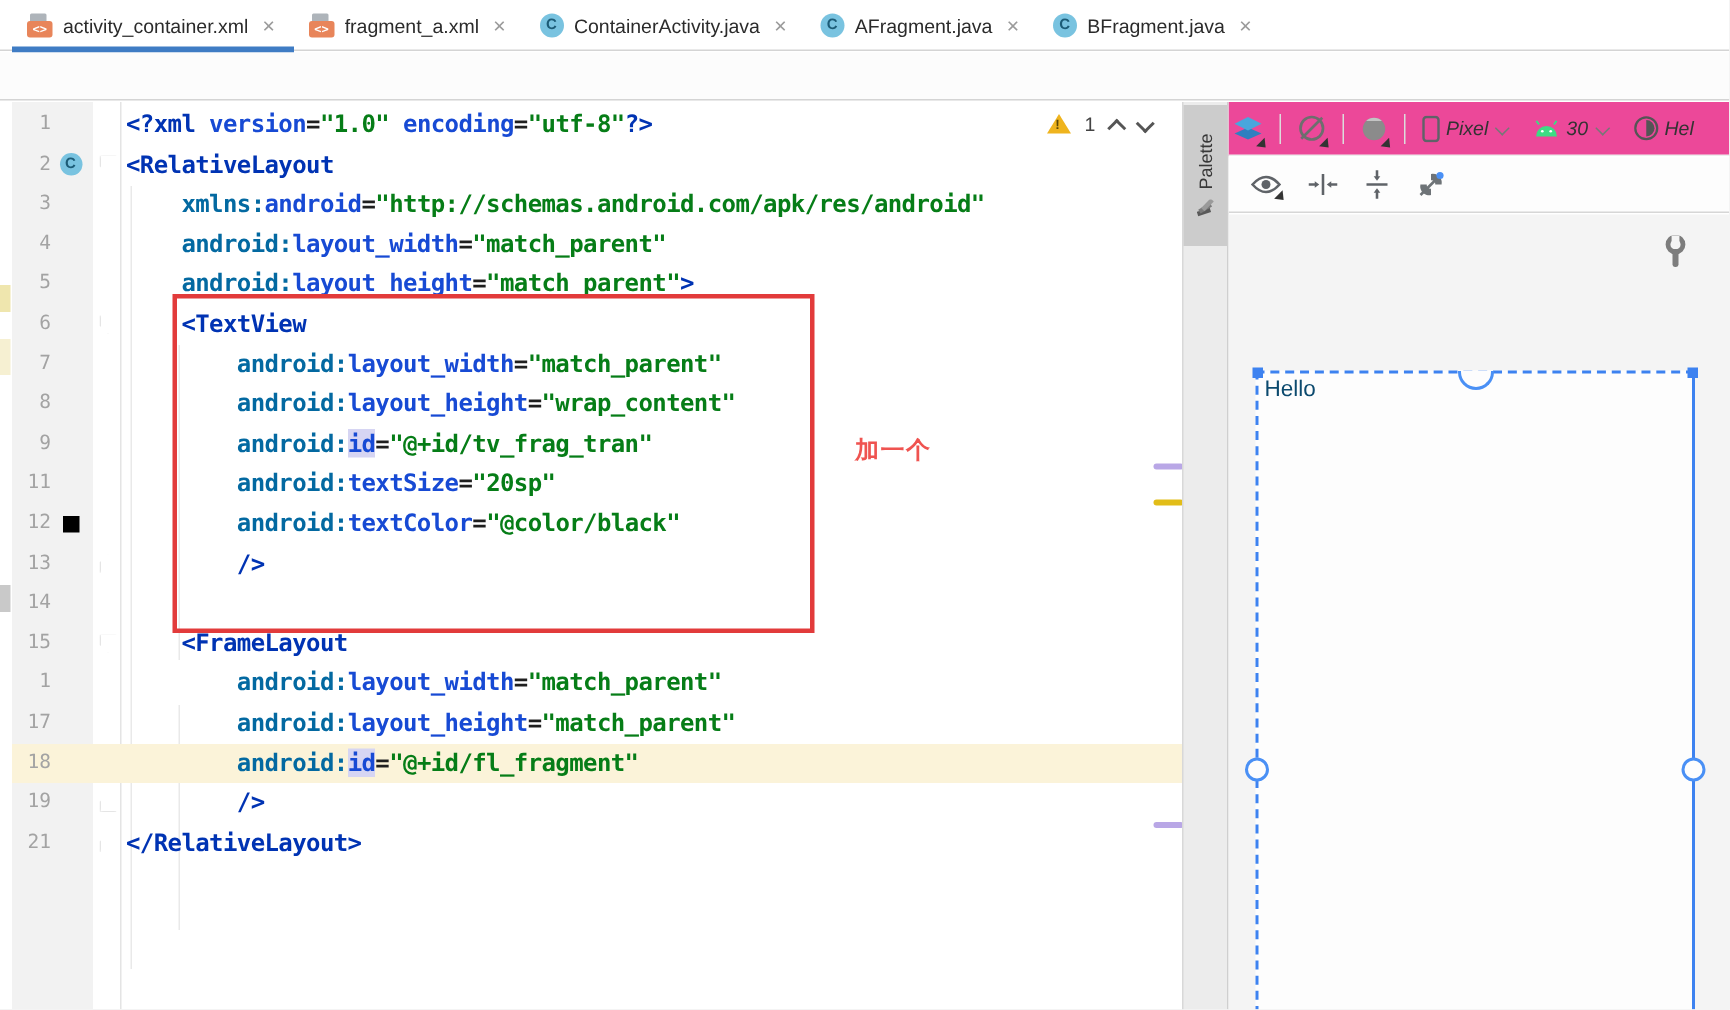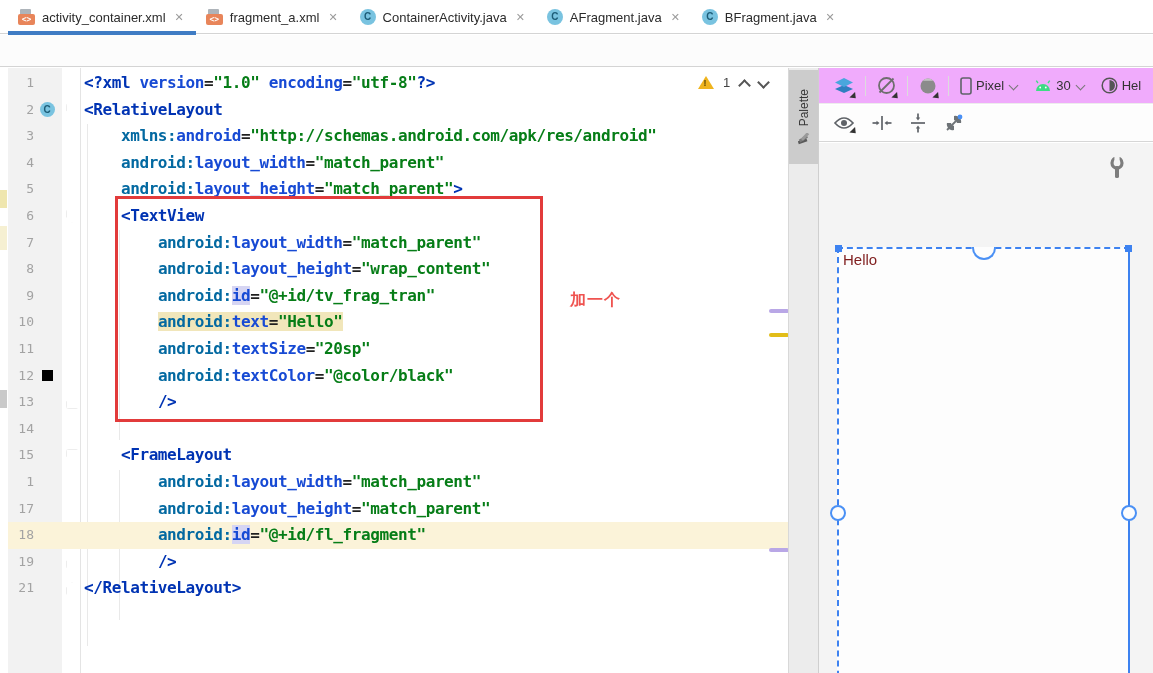--- a/index.html
+++ b/index.html
@@ -80,22 +80,22 @@
   .chev.down::before { transform:rotate(225deg); top:0px; }
   .stripe-mark { position:absolute; left:769px; width:20px; height:4px; border-radius:2px; z-index:2; }
   
   .pal-strip { width:30px; height:605px; background:#ececec; border-left:1px solid #d8d8d8; }
   .pal-tab { margin-top:2px; width:29px; height:94px; background:#cccccc;
     display:flex; flex-direction:column; align-items:center; justify-content:center; gap:6px; }
   .pal-label { writing-mode:vertical-rl; transform:rotate(180deg); font-size:12px; color:#383838; }
   
   .preview { position:relative; flex:1; height:605px; background:#ffffff;
     border-left:1px solid #cfcfcf; overflow:hidden; }
-  .pv-row1 { position:absolute; left:0; top:0; right:0; height:36px; background:#f0abfc;
-    border-bottom:1px solid #ededed; display:flex; align-items:center; padding-left:12px; }
+  .pv-row1 { position:absolute; left:0; top:0; right:0; height:36px; background:#ec4899;
+    border-bottom:1px solid #ededed; display:flex; align-items:center; padding-left:0;font-style:italic; }
   .pv-row2 { position:absolute; left:0; top:37px; right:0; height:37px; background:#fdfdfd;
     border-bottom:1px solid #d6d6d6; display:flex; align-items:center; padding-left:12px; }
   .tb-btn { position:relative; display:flex; align-items:center; gap:4px; padding:3px;
     border-radius:3px; }
   .dd-tri { position:absolute; right:-1px; bottom:-1px; width:0; height:0;
     border-left:4px solid transparent; border-right:4px solid transparent;
     border-top:5px solid #333; transform:rotate(-45deg); }
   .tb-sep { width:1px; height:20px; background:#dcdcdc; margin:0 8px; }
   .tb-label { font-size:13px; color:#333; }
   .chev-sm { width:8px; height:8px; position:relative; margin-left:2px; }
@@ -104,21 +104,21 @@
   .pv-canvas { position:absolute; left:0; top:75px; right:0; bottom:0; background:#f4f4f4; }
   .device { position:absolute; left:18px; top:104px; width:293px; height:470px;
     background:#fdfdfd; border-top:2px dashed #3d82f0; border-left:2px dashed #3d82f0;
     border-right:2px solid #3d82f0; }
   .corner { position:absolute; width:7px; height:7px; background:#3d82f0; z-index:2; }
   .handle-semi { position:absolute; left:calc(50% - 12px); top:-2px; width:24px; height:13px;
     background:#fdfdfd; border:2px solid #4a90f5; border-top:none;
     border-radius:0 0 12px 12px; z-index:2; }
   .handle-circ { position:absolute; width:16px; height:16px; border-radius:50%;
     background:#fdfdfd; border:2px solid #4a90f5; z-index:2; }
-  .device-text { position:absolute; left:4px; top:2px; font-size:15px; color:#7f1d1d; }
+  .device-text { position:absolute; left:4px; top:2px; font-size:15px; color:#0c4a6e; }
   .wrench { position:absolute; right:28px; top:14px; }
   svg { display:block; }
 </style>
 </head>
 <body>
 
 <div class="screen">
 
   <div class="tabbar" id="tabbar">
       <div class="tab active">
@@ -220,26 +220,20 @@
             <div class="slot-fold"></div>
             <div class="code"><span class="tk-plain">        </span><span class="tk-ns">android:</span><span class="tk-attr">layout_height</span><span class="tk-plain">=</span><span class="tk-str">"wrap_content"</span></div>
           </div>
           <div class="row">
             <div class="num">9</div>
             <div class="slot-icon"></div>
             <div class="slot-fold"></div>
             <div class="code"><span class="tk-plain">        </span><span class="tk-ns">android:</span><span class="tk-attr hl-id">id</span><span class="tk-plain">=</span><span class="tk-str">"@+id/tv_frag_tran"</span></div>
           </div>
           <div class="row">
-            <div class="num">10</div>
-            <div class="slot-icon"></div>
-            <div class="slot-fold"></div>
-            <div class="code"><span class="tk-plain">        </span><span class="tk-ns hl-find">android:</span><span class="tk-attr hl-find">text</span><span class="tk-plain hl-find">=</span><span class="tk-str hl-find">"Hello"</span></div>
-          </div>
-          <div class="row">
             <div class="num">11</div>
             <div class="slot-icon"></div>
             <div class="slot-fold"></div>
             <div class="code"><span class="tk-plain">        </span><span class="tk-ns">android:</span><span class="tk-attr">textSize</span><span class="tk-plain">=</span><span class="tk-str">"20sp"</span></div>
           </div>
           <div class="row">
             <div class="num">12</div>
             <div class="slot-icon">
               <div class="gut-color"></div>
             </div>

